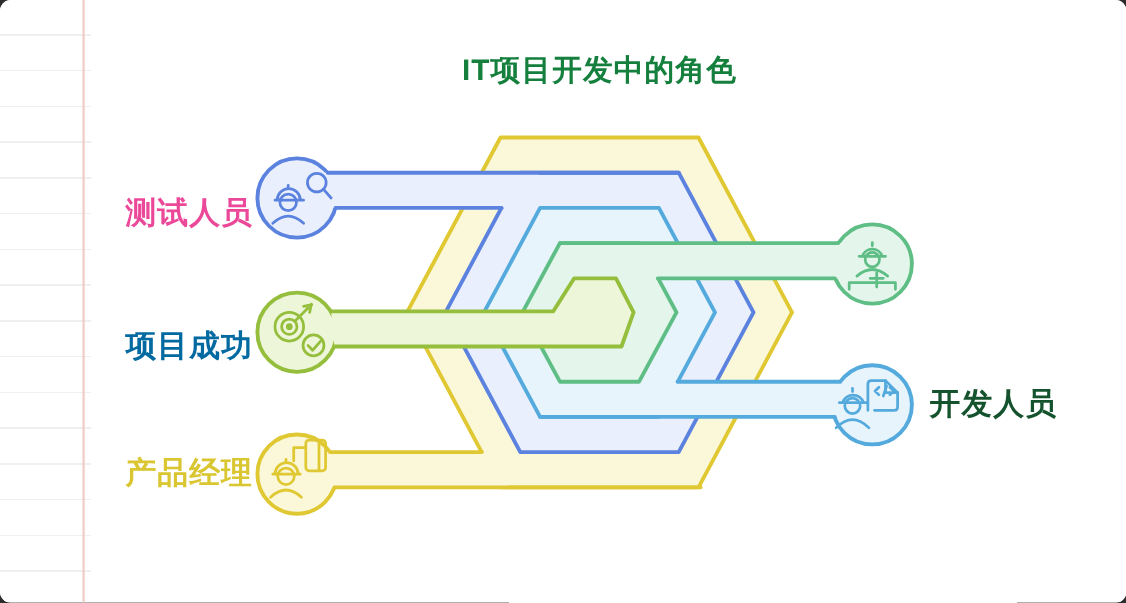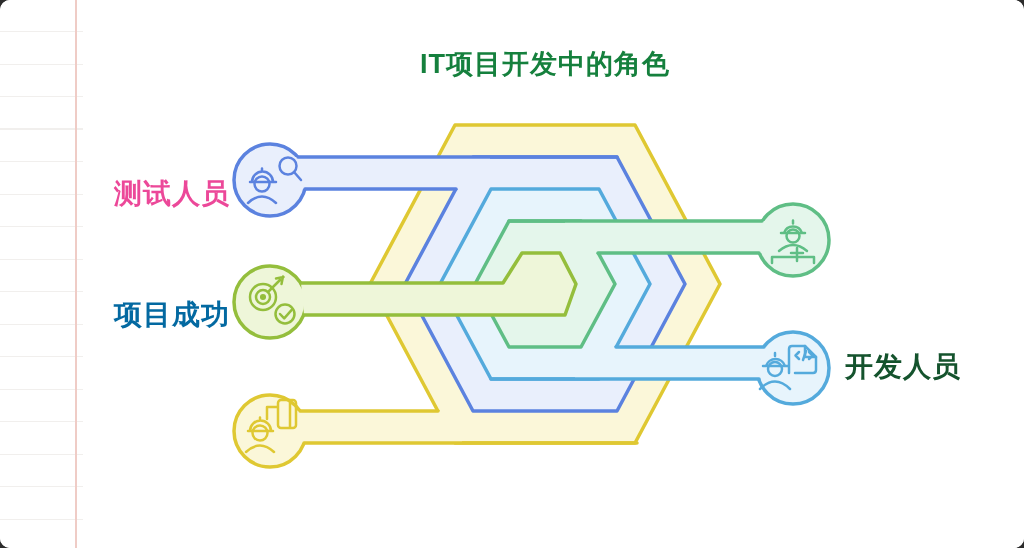--- a/index.html
+++ b/index.html
@@ -109,15 +109,16 @@
       <circle cx="775" cy="369" r="7" fill="#E7F4FC"></circle>
       <path d="M766,366 A10,10 0 0 1 785,366 M763,366 H788 M775,356 V353"></path>
       <path d="M760,389 Q775,374 790,389"></path>
     </g>
   </svg>
 
   <div class="title">IT项目开发中的角色</div>
 
   <div class="nodelabel lab-left" id="lab-tester">测试人员</div>
   <div class="nodelabel lab-left" id="lab-success">项目成功</div>
+  <div class="nodelabel lab-left" id="lab-product">产品经理</div>
   <div class="nodelabel lab-right" id="lab-dev">开发人员</div>
  </div>
 </div>
 
 </body></html>

